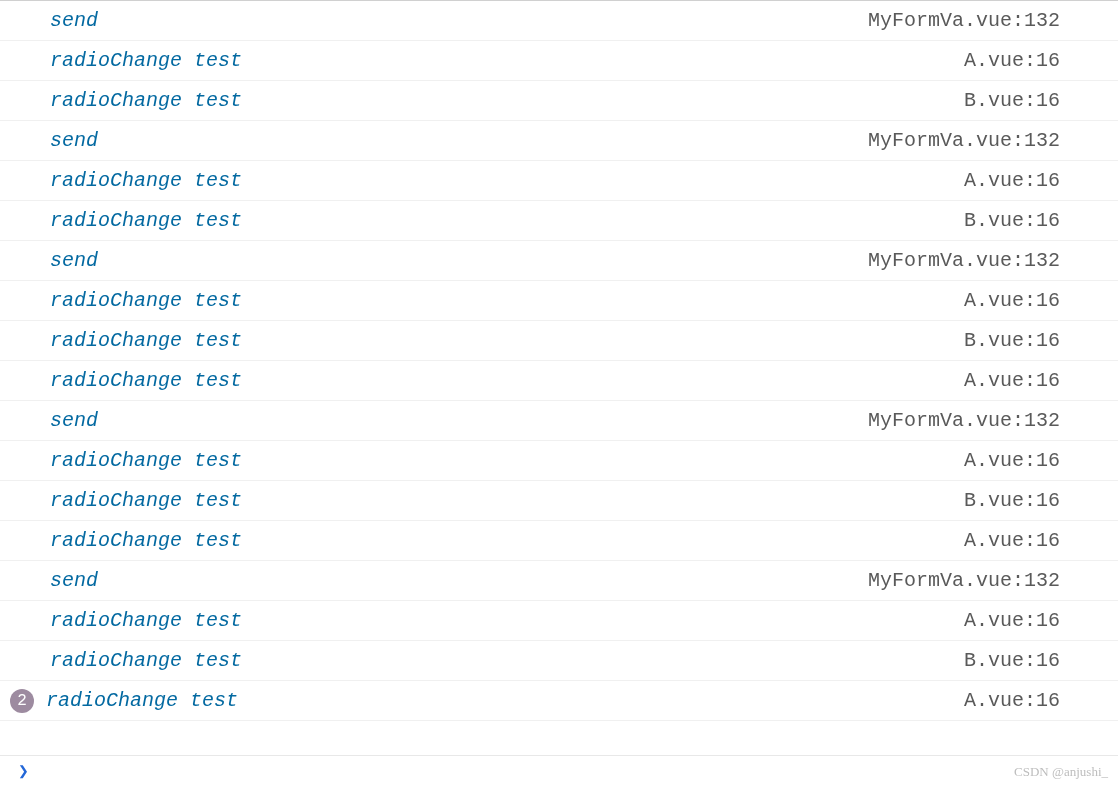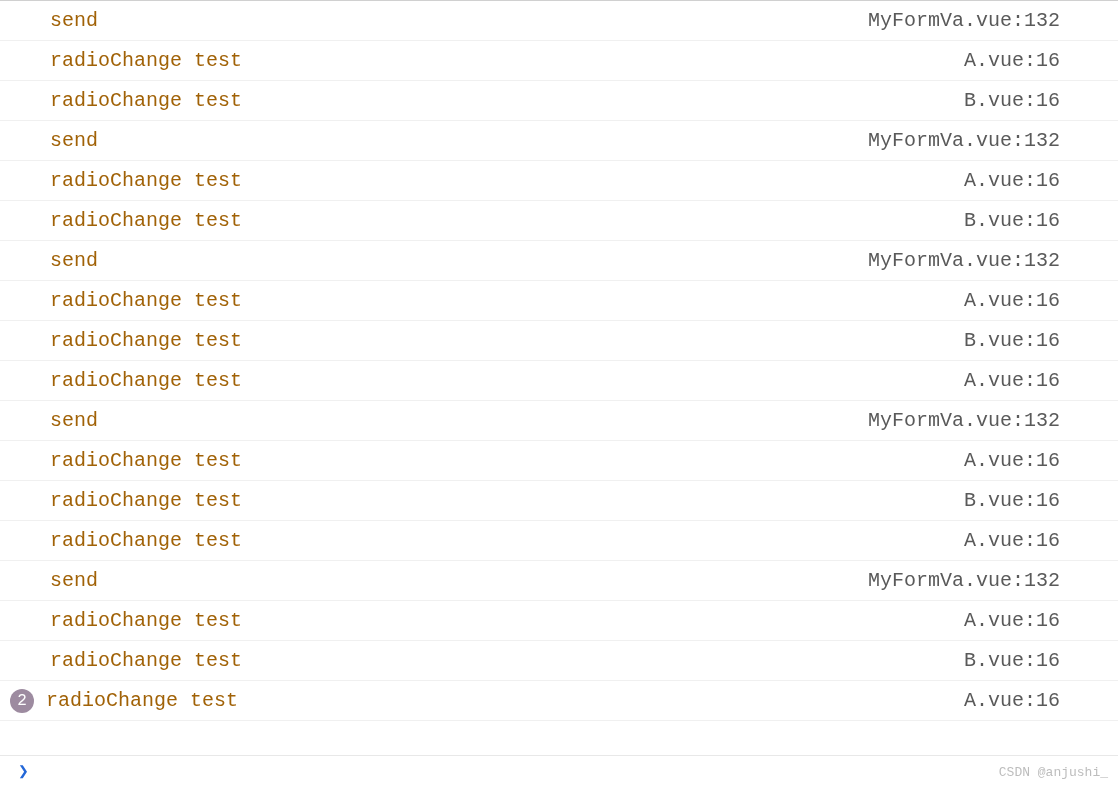--- a/index.html
+++ b/index.html
@@ -31,22 +31,23 @@
       color: #303030;
       min-height: 40px;
     }
     .log-left {
       display: flex;
       align-items: center;
       gap: 6px;
     }
     .log-message {
       white-space: pre;
-      color: #a16207;
+      color: #0369a1;
       padding-left: 30px;
+      font-style: italic;
     }
     .log-source {
       color: #5a5a5a;
       cursor: pointer;
       padding-right: 50px;
     }
     .count-badge {
       display: inline-flex;
       align-items: center;
       justify-content: center;
@@ -72,21 +73,21 @@
       color: #2367d8;
       font-weight: bold;
       font-size: 18px;
     }
     .watermark {
       position: absolute;
       bottom: 6px;
       right: 10px;
       font-size: 13px;
       color: #bdbdbd;
-      font-family: Liberation Mono, monospace;
+      font-family: Liberation Serif, serif;
     }
   </style>
 </head>
 <body>
 
 <div class="console-output" id="log-container">
     <div class="log-row">
       <div class="log-left">
         <span class="log-message">send</span>
       </div>

